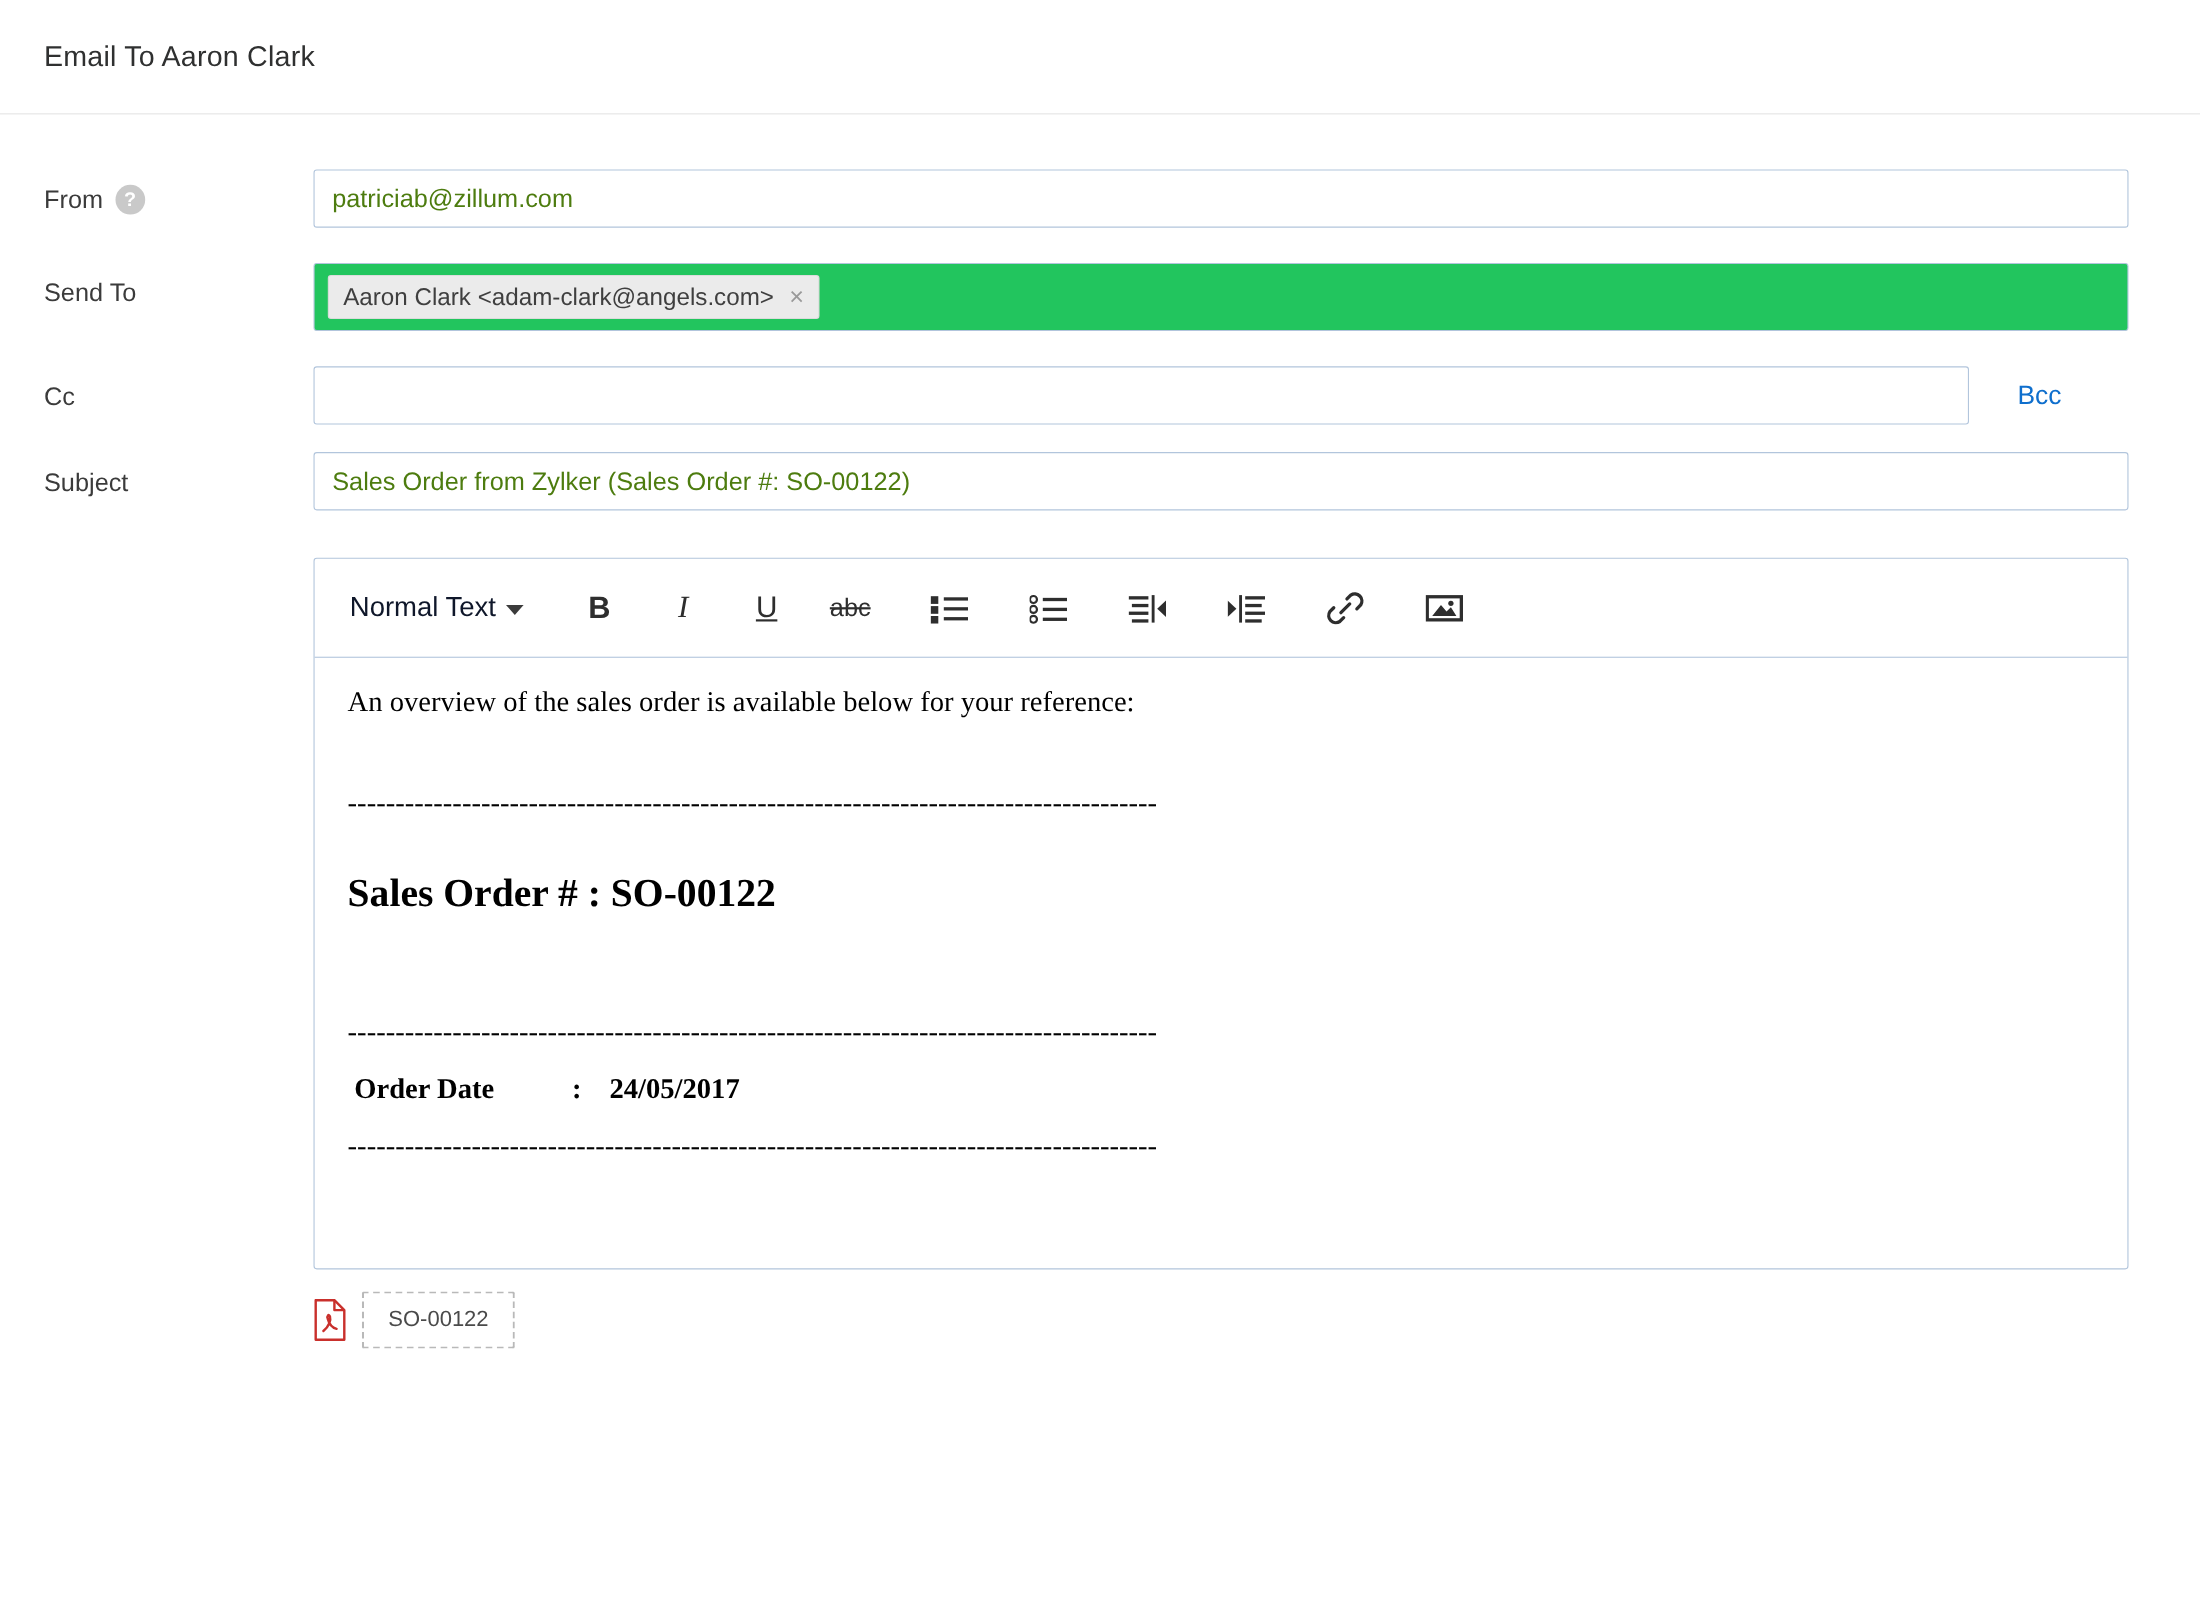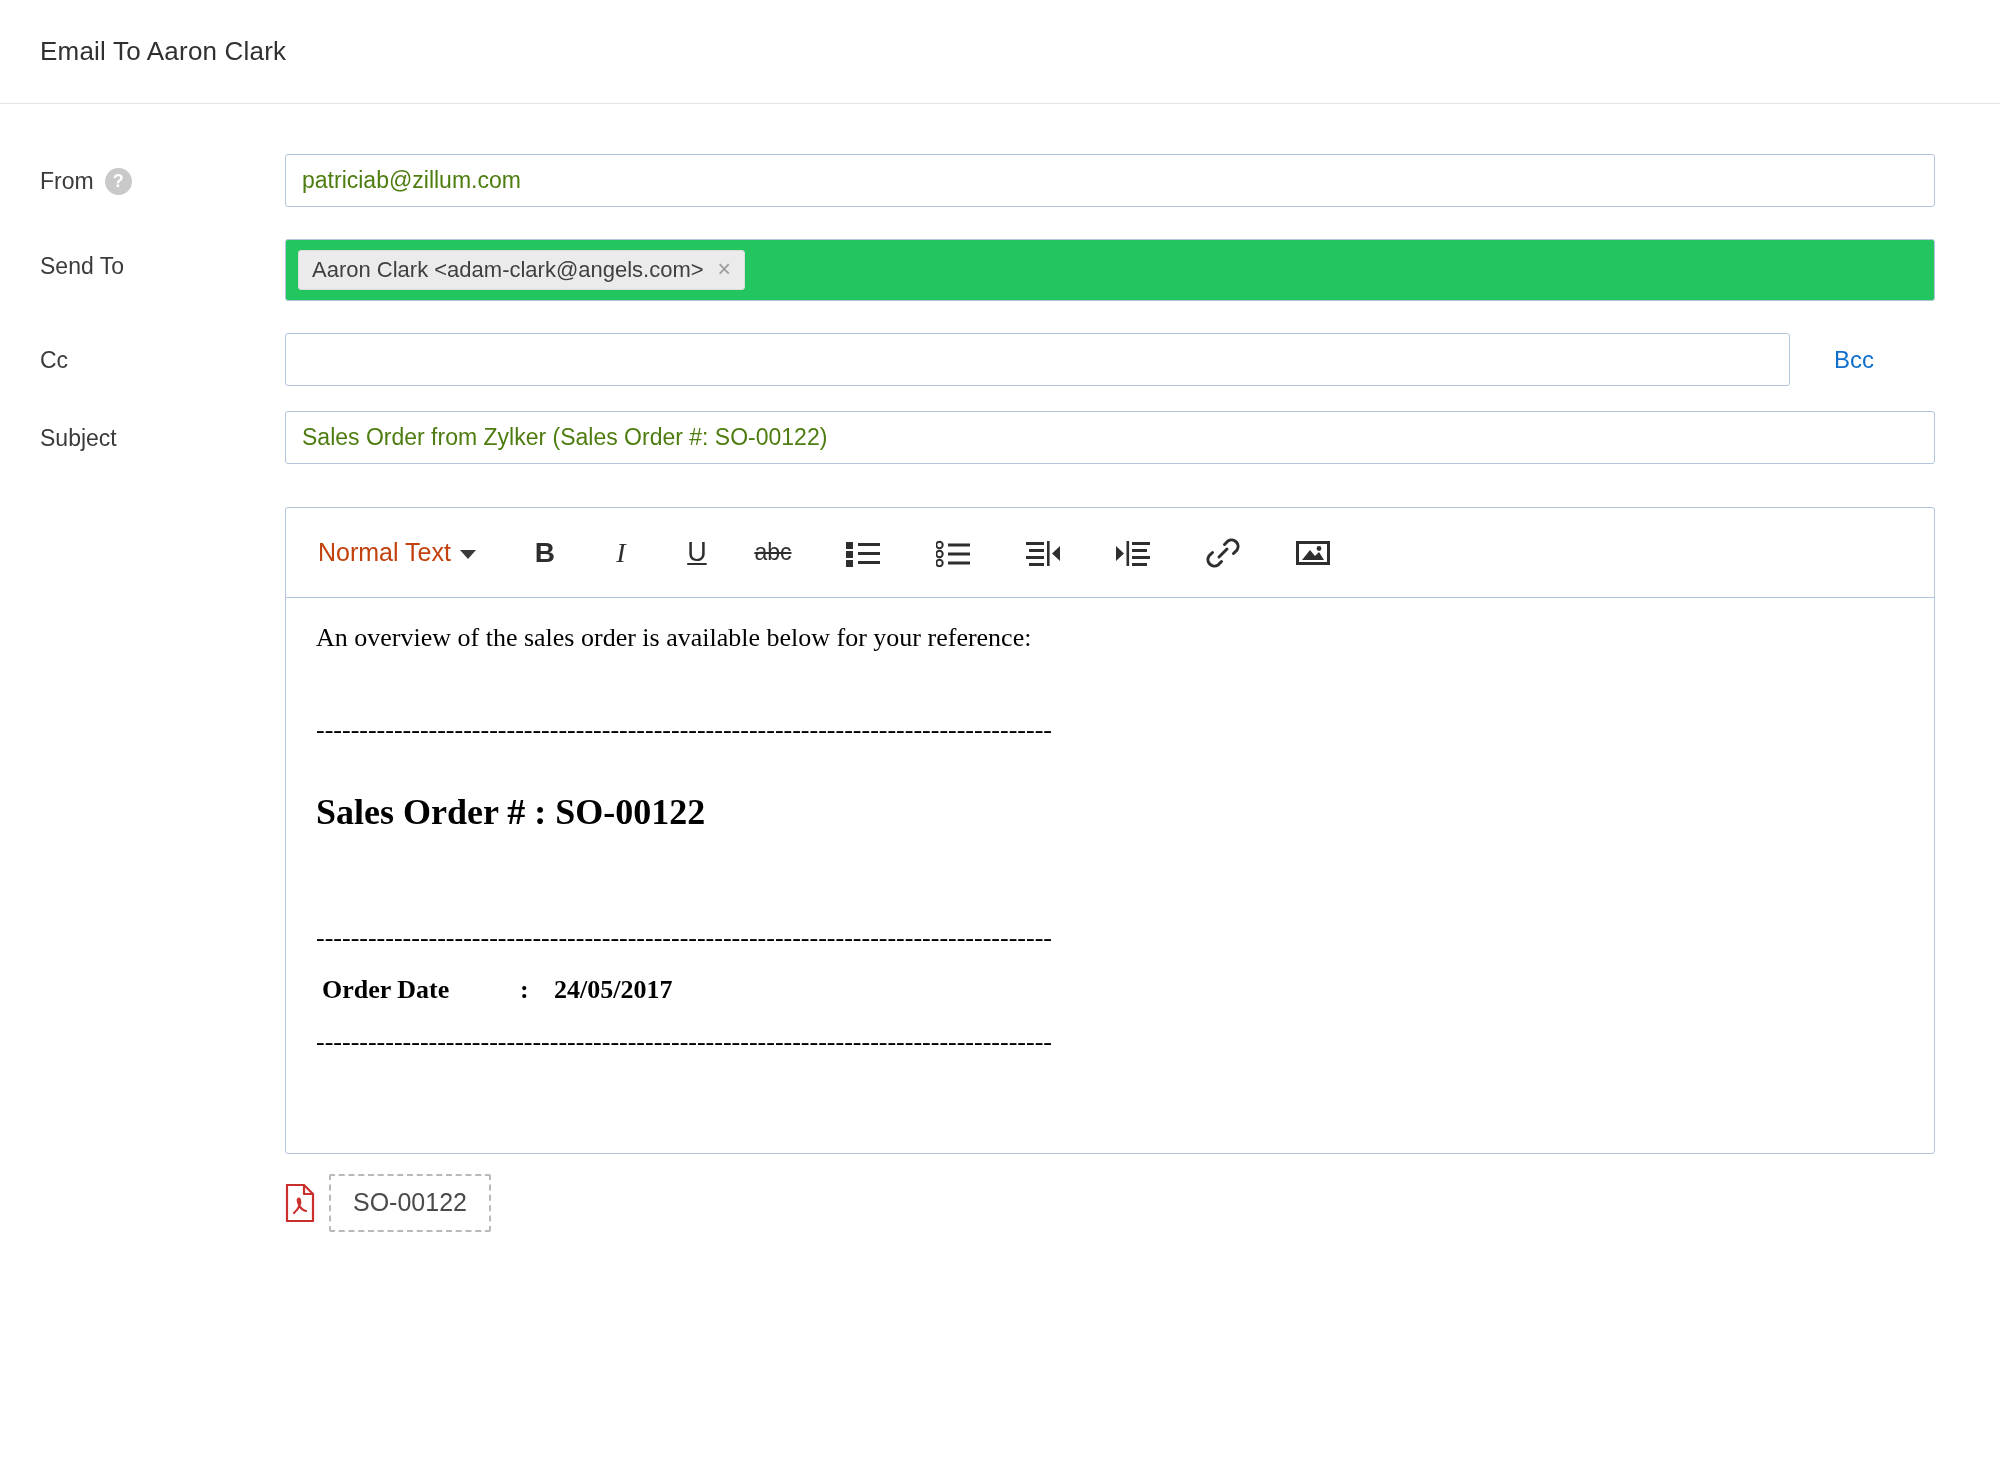--- a/index.html
+++ b/index.html
@@ -146,21 +146,21 @@
     border-bottom: 1px solid #b2c5dc;
     display: flex;
     align-items: center;
     padding-left: 26px;
   }
   .style-select {
     display: inline-flex;
     align-items: center;
     gap: 9px;
     font-size: 25px;
-    color: #c2410c;
+    color: #0f172a;
     cursor: pointer;
     user-select: none;
     padding: 4px 6px;
   }
   .caret {
     width: 0; height: 0;
     border-left: 8px solid transparent;
     border-right: 8px solid transparent;
     border-top: 9px solid #3b3b3b;
     display: inline-block;
@@ -225,21 +225,21 @@
     margin-left: 285px;
     display: flex;
     align-items: center;
     gap: 14px;
   }
   .pdf-icon { width: 30px; height: 38px; display: block; }
   .attach-chip {
     border: 2px dashed #b9b9b9;
     border-radius: 2px;
     padding: 12px 22px 13px 22px;
-    font-size: 25px;
+    font-size: 20px;
     color: #4a4a4a;
     background: #ffffff;
     cursor: pointer;
   }
 </style>
 </head>
 <body>
 
 <div class="page-header">
   <div class="page-title">Email To Aaron Clark</div>

